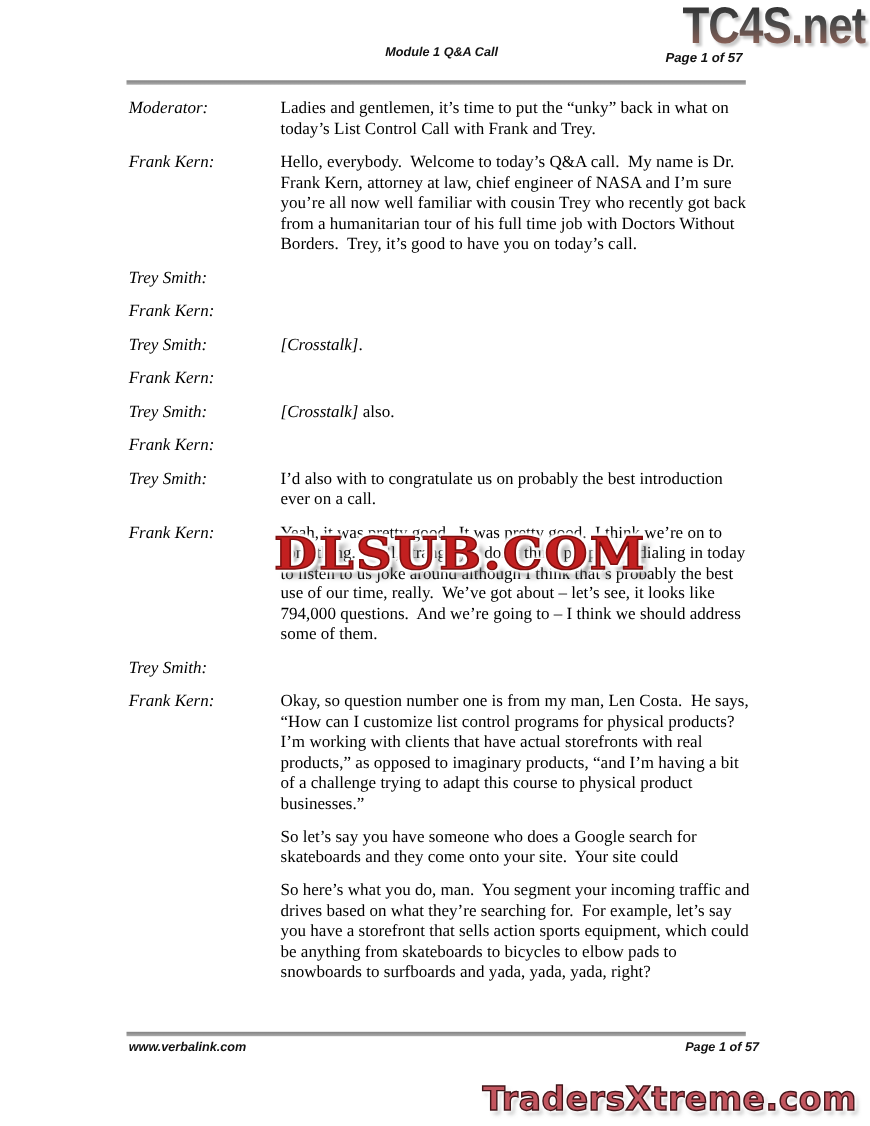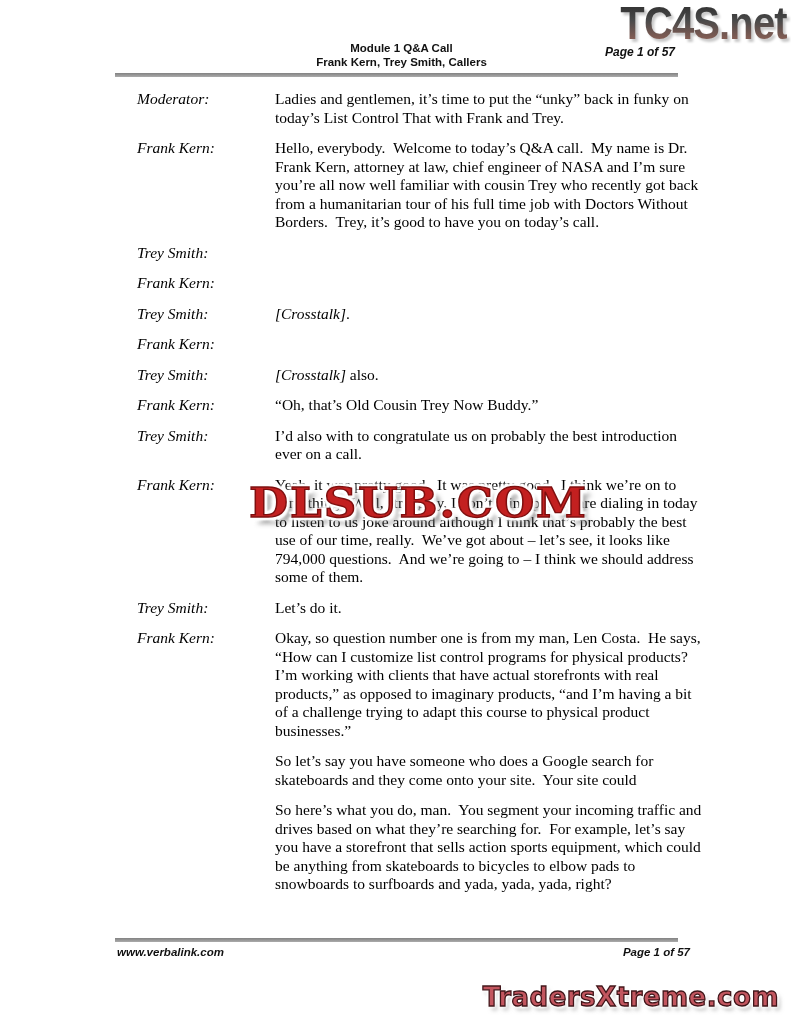--- a/index.html
+++ b/index.html
@@ -23,34 +23,34 @@
   .hdr-page {
     position:absolute; top:45px; right:116px;
     font-family:"Liberation Sans", sans-serif; font-weight:bold; font-style:italic;
     font-size:12px; color:#111;
   }
 
   
   .hdr-title {
     position:absolute; top:41px; left:0; width:100%;
     text-align:center; font-family:"Liberation Sans", sans-serif;
-    font-weight:bold; font-size:11.5px; line-height:14px; color:#111;padding-left:12px;
+    font-weight:bold; font-style:italic; font-size:11.5px; line-height:14px; color:#111;padding-left:12px;
   }
 
   .rule {
     position:absolute; left:115px; width:563px; height:4px;
     background:linear-gradient(180deg,#828282,#ababab);
   }
   .rule-top { top:73px; }
   .rule-bottom { top:938px; }
 
   
   .transcript {
     position:absolute; left:117px; top:90px; width:566px;
-    font-size:15.5px; line-height:18.5px; color:#000;margin-left:20px;
+    font-size:15.5px; line-height:18.5px; color:#000;
   }
   .entry { display:flex; margin-bottom:12px; }
   .speaker { width:138px; flex:0 0 138px; font-style:italic; }
   .dialogue { flex:1; white-space:pre-wrap; }
   .it { font-style:italic; }
 
   
   .dlsub {
     position:absolute; left:249px; top:482px;
     font-family:"DejaVu Serif", serif; font-weight:bold;
@@ -73,49 +73,48 @@
   .ftr-page {
     position:absolute; right:101px; top:946px;
     font-family:"Liberation Sans", sans-serif; font-weight:bold; font-style:italic;
     font-size:11.5px; color:#111;
   }
 
   
   .traders {
     position:absolute; top:982px; right:12px;
     font-family:"DejaVu Sans", sans-serif; font-weight:bold;
-    font-size:26px; letter-spacing:0.5px;
+    font-size:30px; letter-spacing:0.5px;
     color:#c2565f; -webkit-text-stroke:1.3px #3f1418;
     text-shadow:
       -2px -2px 3px #ffffff, 2px -2px 3px #ffffff,
       -2px 2px 3px #ffffff, 2px 2px 3px #ffffff,
       3px 4px 4px rgba(120,120,120,0.55);
     white-space:nowrap; z-index:5;
   }
 </style>
 </head>
 <body>
 
 <div class="page">
 
   <div class="tc4s">TC4S.net</div>
   <div class="hdr-page">Page 1 of 57</div>
 
   <div class="hdr-title">
     <div>Module 1 Q&amp;A Call</div>
-    <div>Frank Kern, Trey Smith, Callers</div>
   </div>
 
   <div class="rule rule-top"></div>
 
   <div class="transcript">
 
     <div class="entry">
       <div class="speaker">Moderator:</div>
-      <div class="dialogue"><span>Ladies and gentlemen, it’s time to put the “unky” back in funky on today’s List Control That with Frank and Trey.</span></div>
+      <div class="dialogue"><span>Ladies and gentlemen, it’s time to put the “unky” back in what on today’s List Control Call with Frank and Trey.</span></div>
     </div>
 
     <div class="entry">
       <div class="speaker">Frank Kern:</div>
       <div class="dialogue"><span>Hello, everybody.  Welcome to today’s Q&amp;A call.  My name is Dr. Frank Kern, attorney at law, chief engineer of NASA and I’m sure you’re all now well familiar with cousin Trey who recently got back from a humanitarian tour of his full time job with Doctors Without Borders.  Trey, it’s good to have you on today’s call.</span></div>
     </div>
 
     <div class="entry">
       <div class="speaker">Trey Smith:</div>
     </div>
@@ -133,36 +132,34 @@
       <div class="speaker">Frank Kern:</div>
     </div>
 
     <div class="entry">
       <div class="speaker">Trey Smith:</div>
       <div class="dialogue"><span class="it">[Crosstalk]</span><span> also.</span></div>
     </div>
 
     <div class="entry">
       <div class="speaker">Frank Kern:</div>
-      <div class="dialogue"><span>“Oh, that’s Old Cousin Trey Now Buddy.”</span></div>
     </div>
 
     <div class="entry">
       <div class="speaker">Trey Smith:</div>
       <div class="dialogue"><span>I’d also with to congratulate us on probably the best introduction ever on a call.</span></div>
     </div>
 
     <div class="entry">
       <div class="speaker">Frank Kern:</div>
       <div class="dialogue"><span>Yeah, it was pretty good.  It was pretty good.  I think we’re on to something.  Well, strangely, I don’t think people are dialing in today to listen to us joke around although I think that’s probably the best use of our time, really.  We’ve got about – let’s see, it looks like 794,000 questions.  And we’re going to – I think we should address some of them.</span></div>
     </div>
 
     <div class="entry">
       <div class="speaker">Trey Smith:</div>
-      <div class="dialogue"><span>Let’s do it.</span></div>
     </div>
 
     <div class="entry">
       <div class="speaker">Frank Kern:</div>
       <div class="dialogue"><span>Okay, so question number one is from my man, Len Costa.  He says, “How can I customize list control programs for physical products?  I’m working with clients that have actual storefronts with real products,” as opposed to imaginary products, “and I’m having a bit of a challenge trying to adapt this course to physical product businesses.”</span></div>
     </div>
 
     <div class="entry">
       <div class="speaker"></div>
       <div class="dialogue"><span>So let’s say you have someone who does a Google search for skateboards and they come onto your site.  Your site could</span></div>

